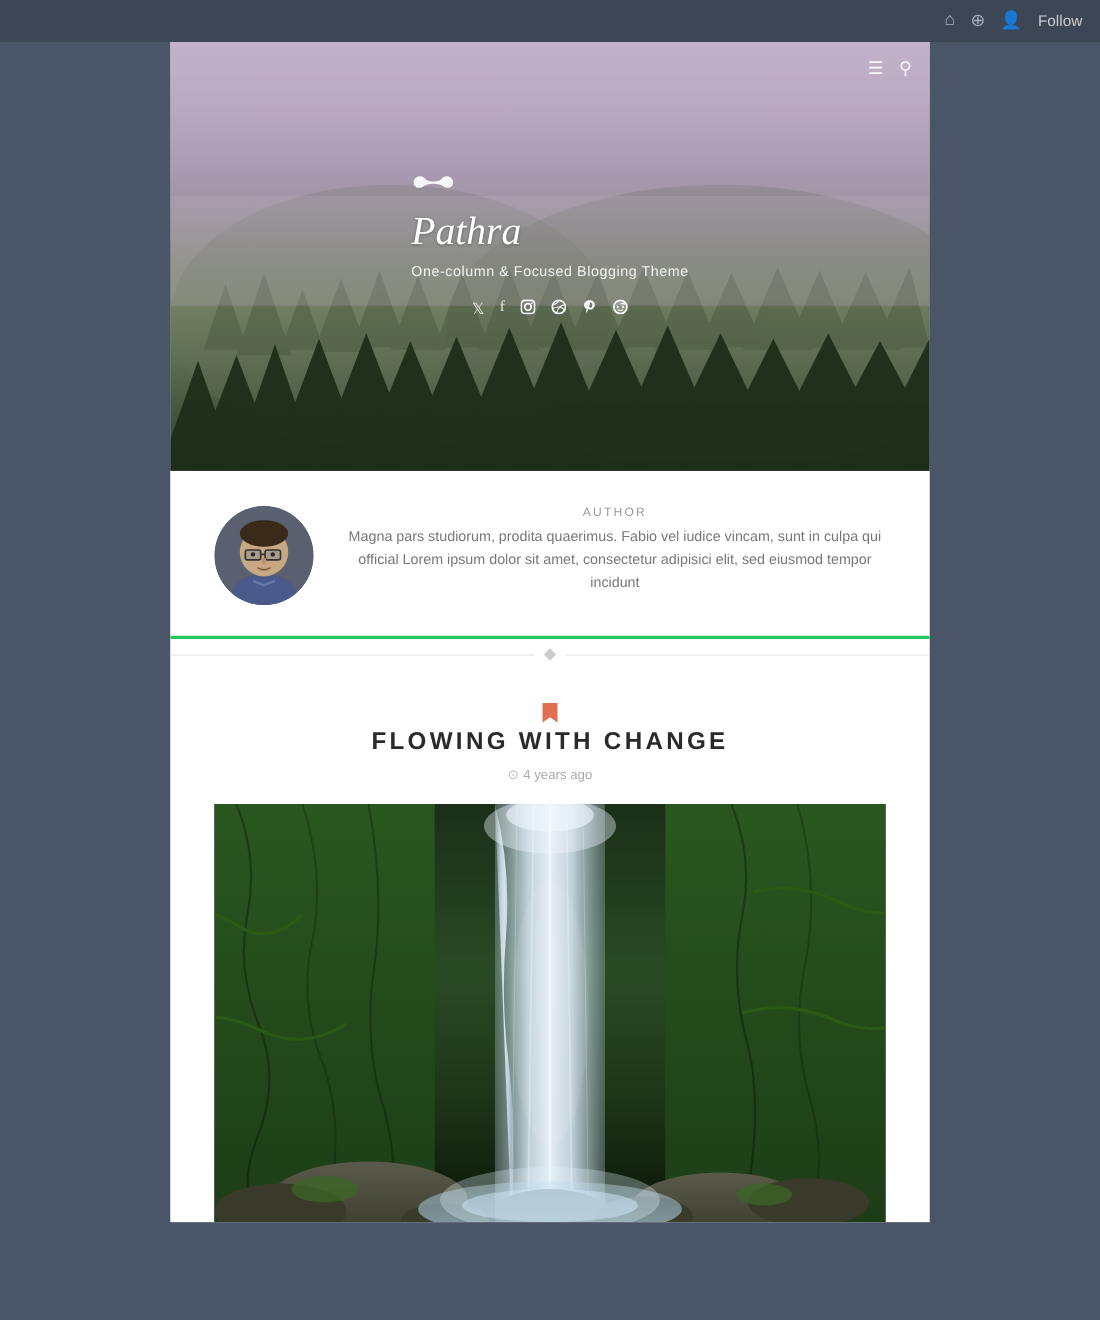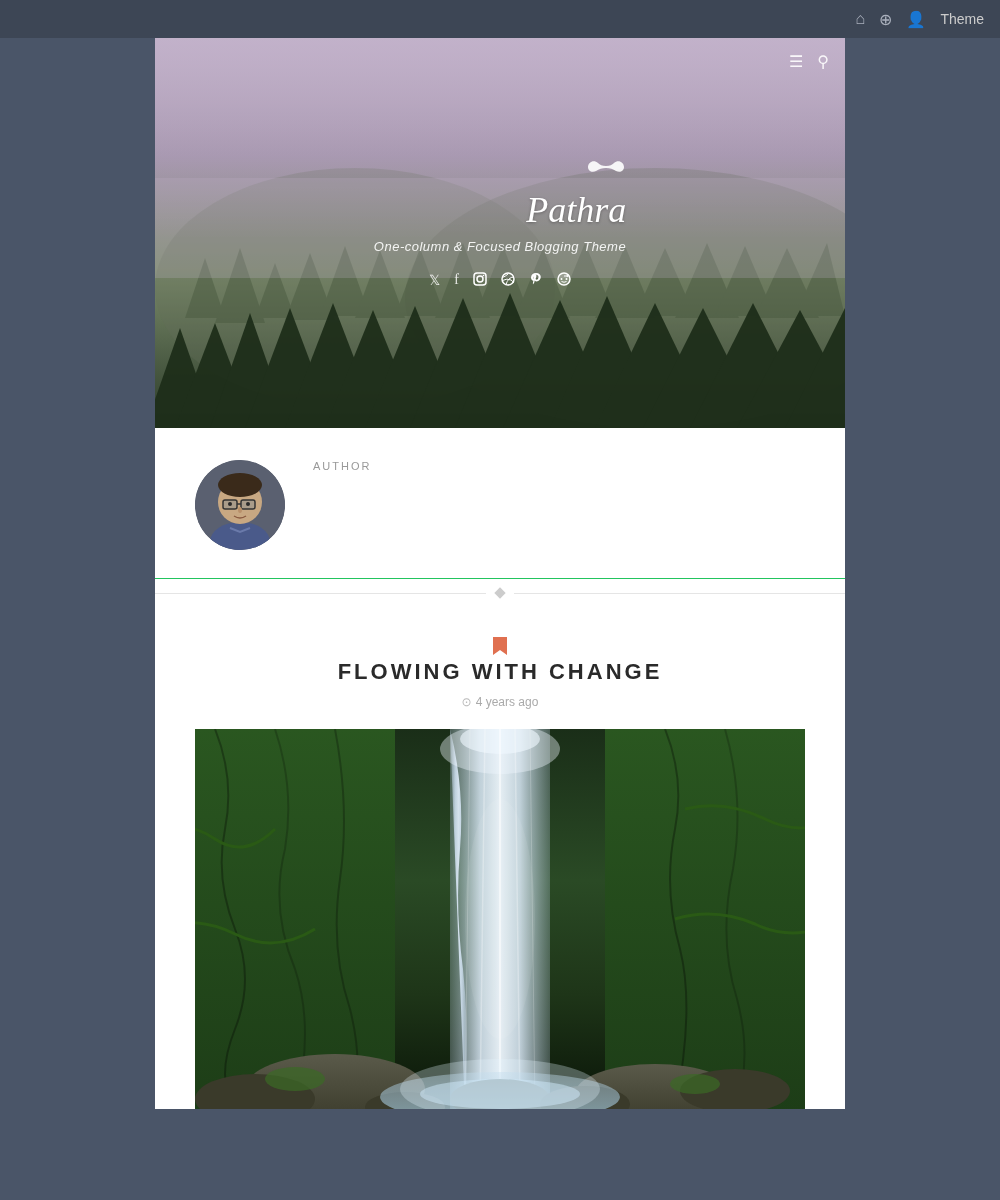--- a/index.html
+++ b/index.html
@@ -85,21 +85,21 @@
       bottom: 0;
       left: 0;
       width: 100%;
       height: 100%;
       pointer-events: none;
     }
 
     #hero-content {
       position: relative;
       z-index: 2;
-      text-align: right;
+      text-align: left;
       color: #fff;
       margin-top: -20px;
     }
 
     #mustache-icon {
       font-size: 24px;
       margin-bottom: 6px;
       display: block;
       letter-spacing: 2px;
     }
@@ -113,21 +113,20 @@
       text-shadow: 0 1px 3px rgba(0,0,0,0.3);
       margin-bottom: 8px;
     }
 
     #hero-subtitle {
       font-family: Arial, sans-serif;
       font-size: 13px;
       color: rgba(255,255,255,0.9);
       letter-spacing: 0.5px;
       margin-bottom: 18px;
-      font-style: italic;
     }
 
     #hero-social {
       display: flex;
       gap: 14px;
       justify-content: center;
     }
 
     .social-icon {
       color: rgba(255,255,255,0.85);
@@ -152,21 +151,22 @@
       cursor: pointer;
     }
 
     
     #author-section {
       background: #fff;
       padding: 32px 40px 28px 40px;
       display: flex;
       align-items: flex-start;
       gap: 28px;
-      border-bottom: 1px solid #22c55e;
+      border-bottom: 3px solid #22c55e;
+      text-align: center;
     }
 
     #author-avatar {
       width: 90px;
       height: 90px;
       border-radius: 50%;
       flex-shrink: 0;
       overflow: hidden;
       background: #5a6070;
       display: flex;
@@ -294,21 +294,21 @@
       height: 100%;
     }
   </style>
 </head>
 <body>
 
 <div id="top-bar">
   <span class="top-bar-icon">⌂</span>
   <span class="top-bar-icon">⊕</span>
   <span class="top-bar-icon">👤</span>
-  <button id="follow-btn">Theme</button>
+  <button id="follow-btn">Follow</button>
 </div>
 
 <div id="main-content">
   <div id="blog-wrapper">
 
     <div id="hero">
 
       <svg id="hero-trees" viewBox="0 0 690 390" preserveAspectRatio="xMidYMid slice" xmlns="http://www.w3.org/2000/svg">
 
         <defs>
@@ -446,20 +446,21 @@
           <ellipse cx="45" cy="50" rx="2" ry="3" fill="#b8906a"></ellipse>
 
           <path d="M39,56 Q45,60 51,56" stroke="#8a5a40" stroke-width="1.5" fill="none"></path>
 
           <path d="M35,68 L45,72 L55,68" stroke="#6a7aaa" stroke-width="2" fill="none"></path>
         </svg>
       </div>
 
       <div id="author-info">
         <p id="author-label">AUTHOR</p>
+        <p id="author-bio">Magna pars studiorum, prodita quaerimus. Fabio vel iudice vincam, sunt in culpa qui official Lorem ipsum dolor sit amet, consectetur adipisici elit, sed eiusmod tempor incidunt</p>
       </div>
     </div>
 
     <div id="divider-section">
       <div id="divider-line"></div>
       <div id="divider-diamond"></div>
       <div id="divider-line" style="flex:1;height:1px;background:#e5e5e5;"></div>
     </div>
 
     <div id="post-section">

